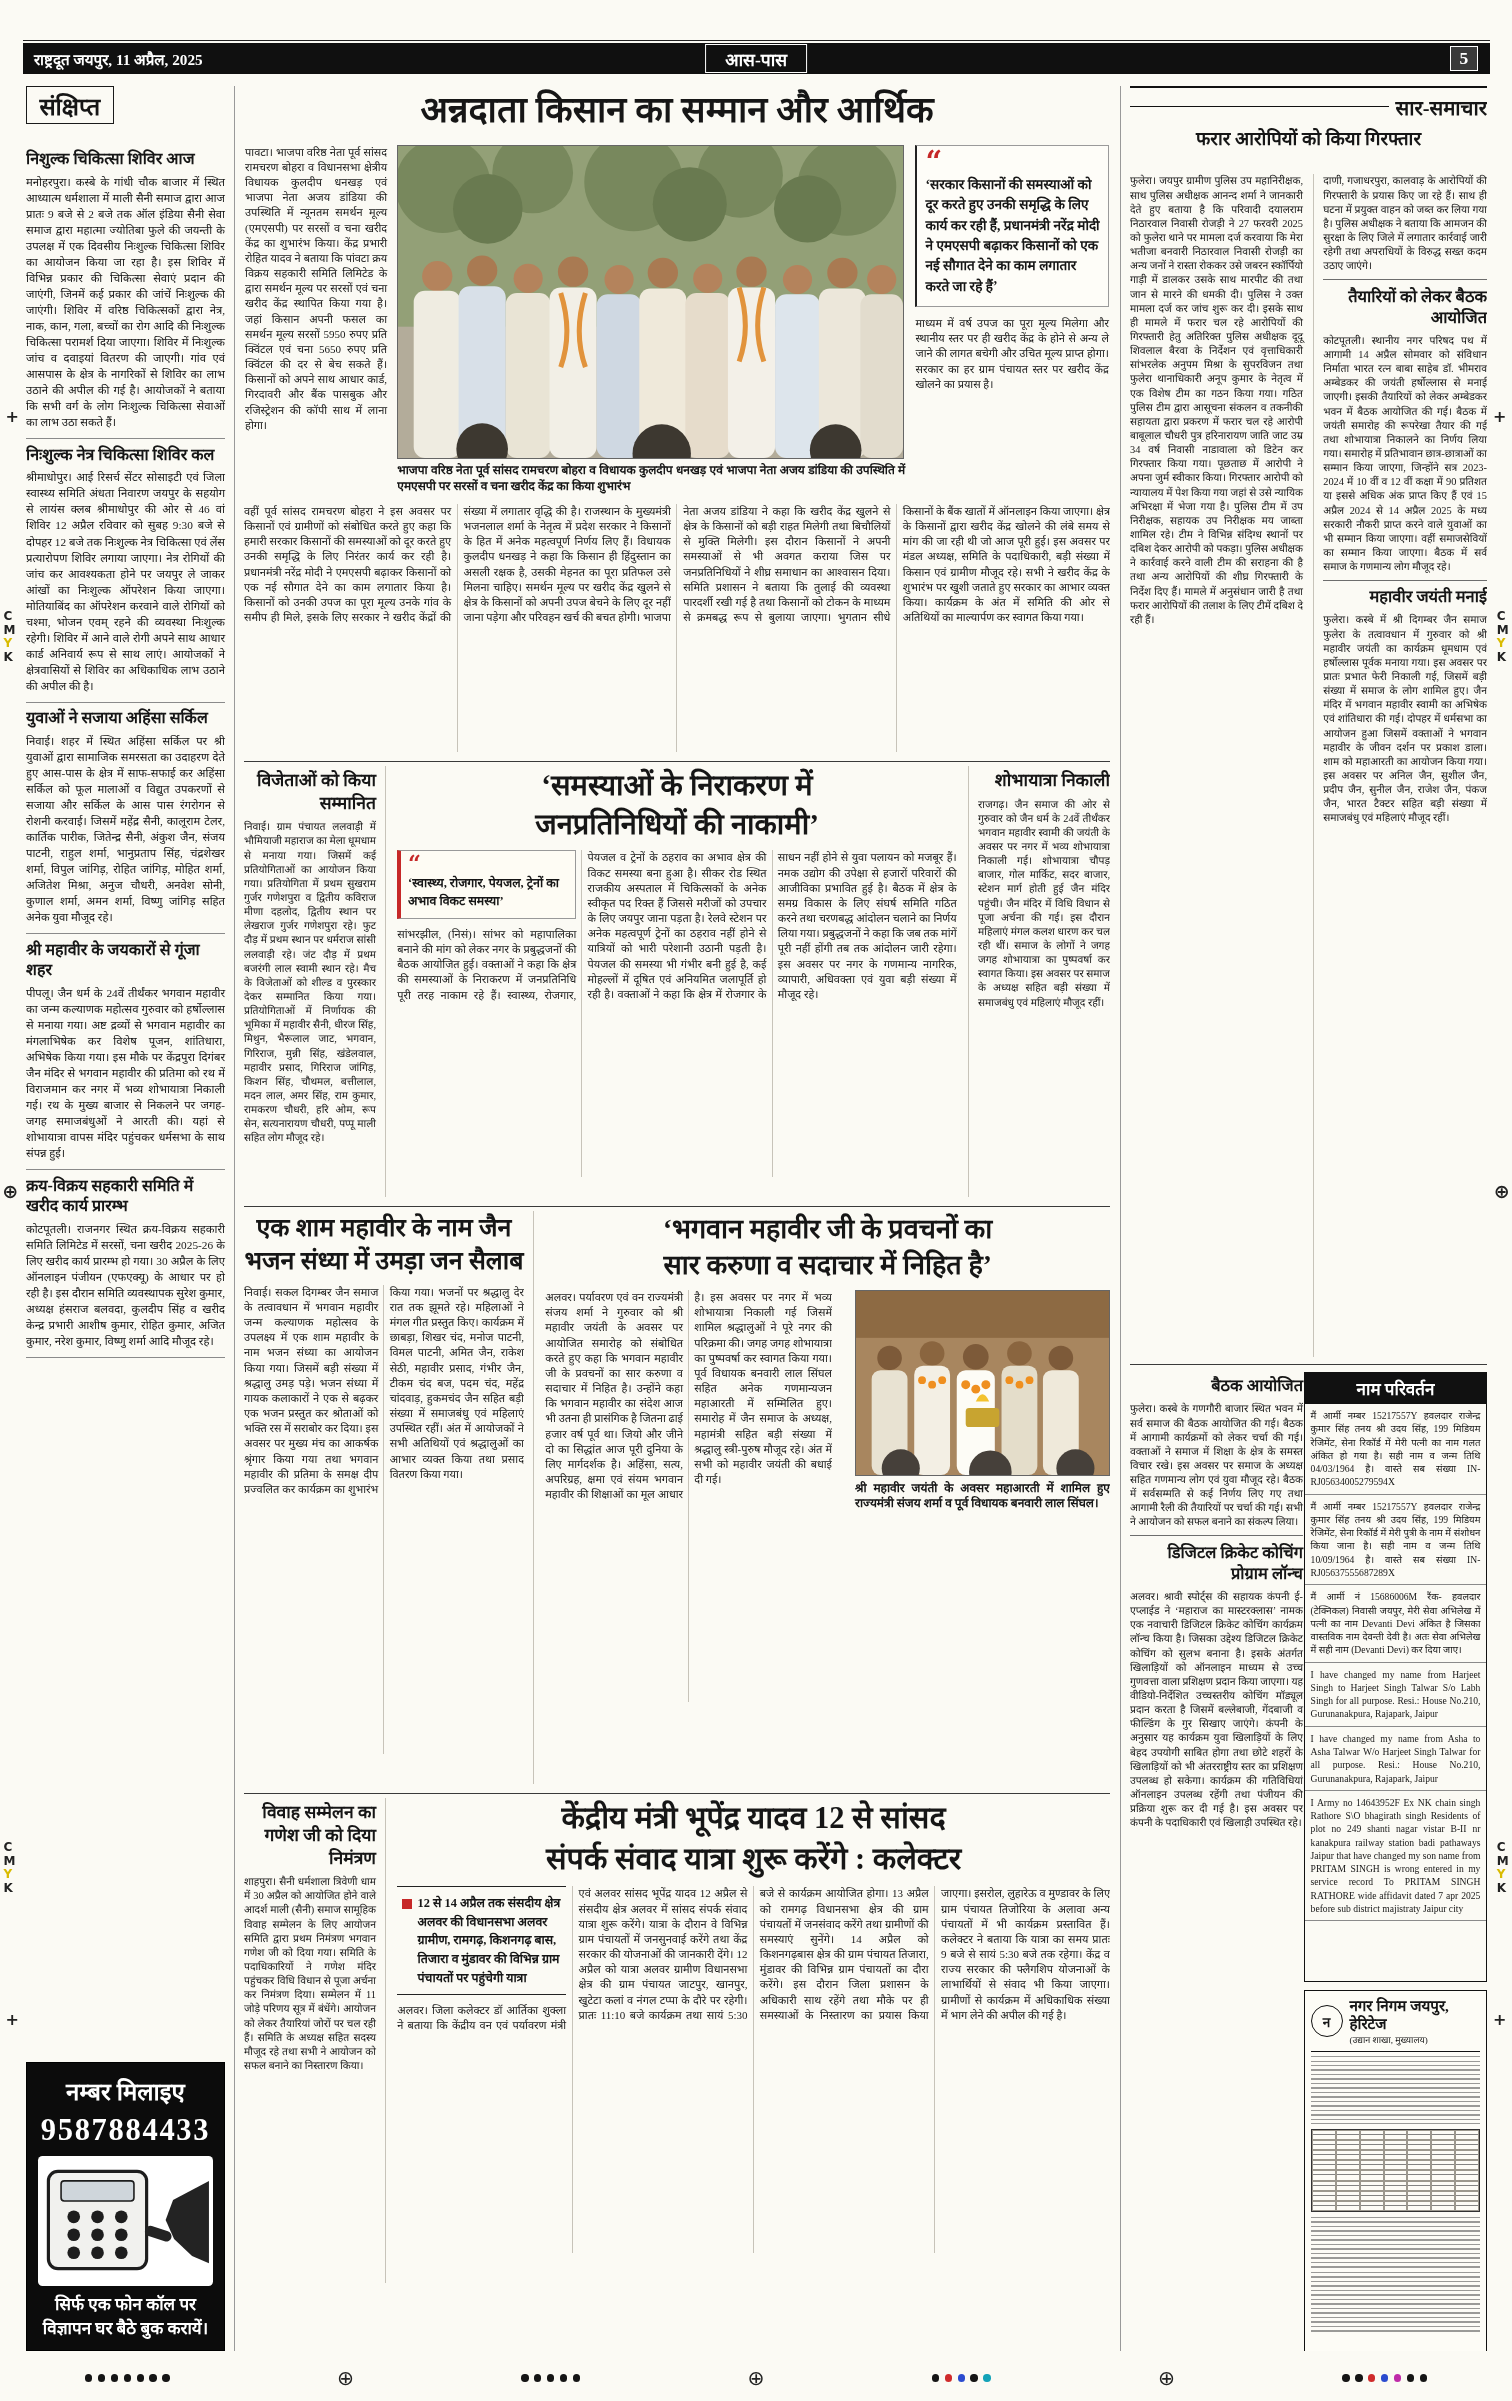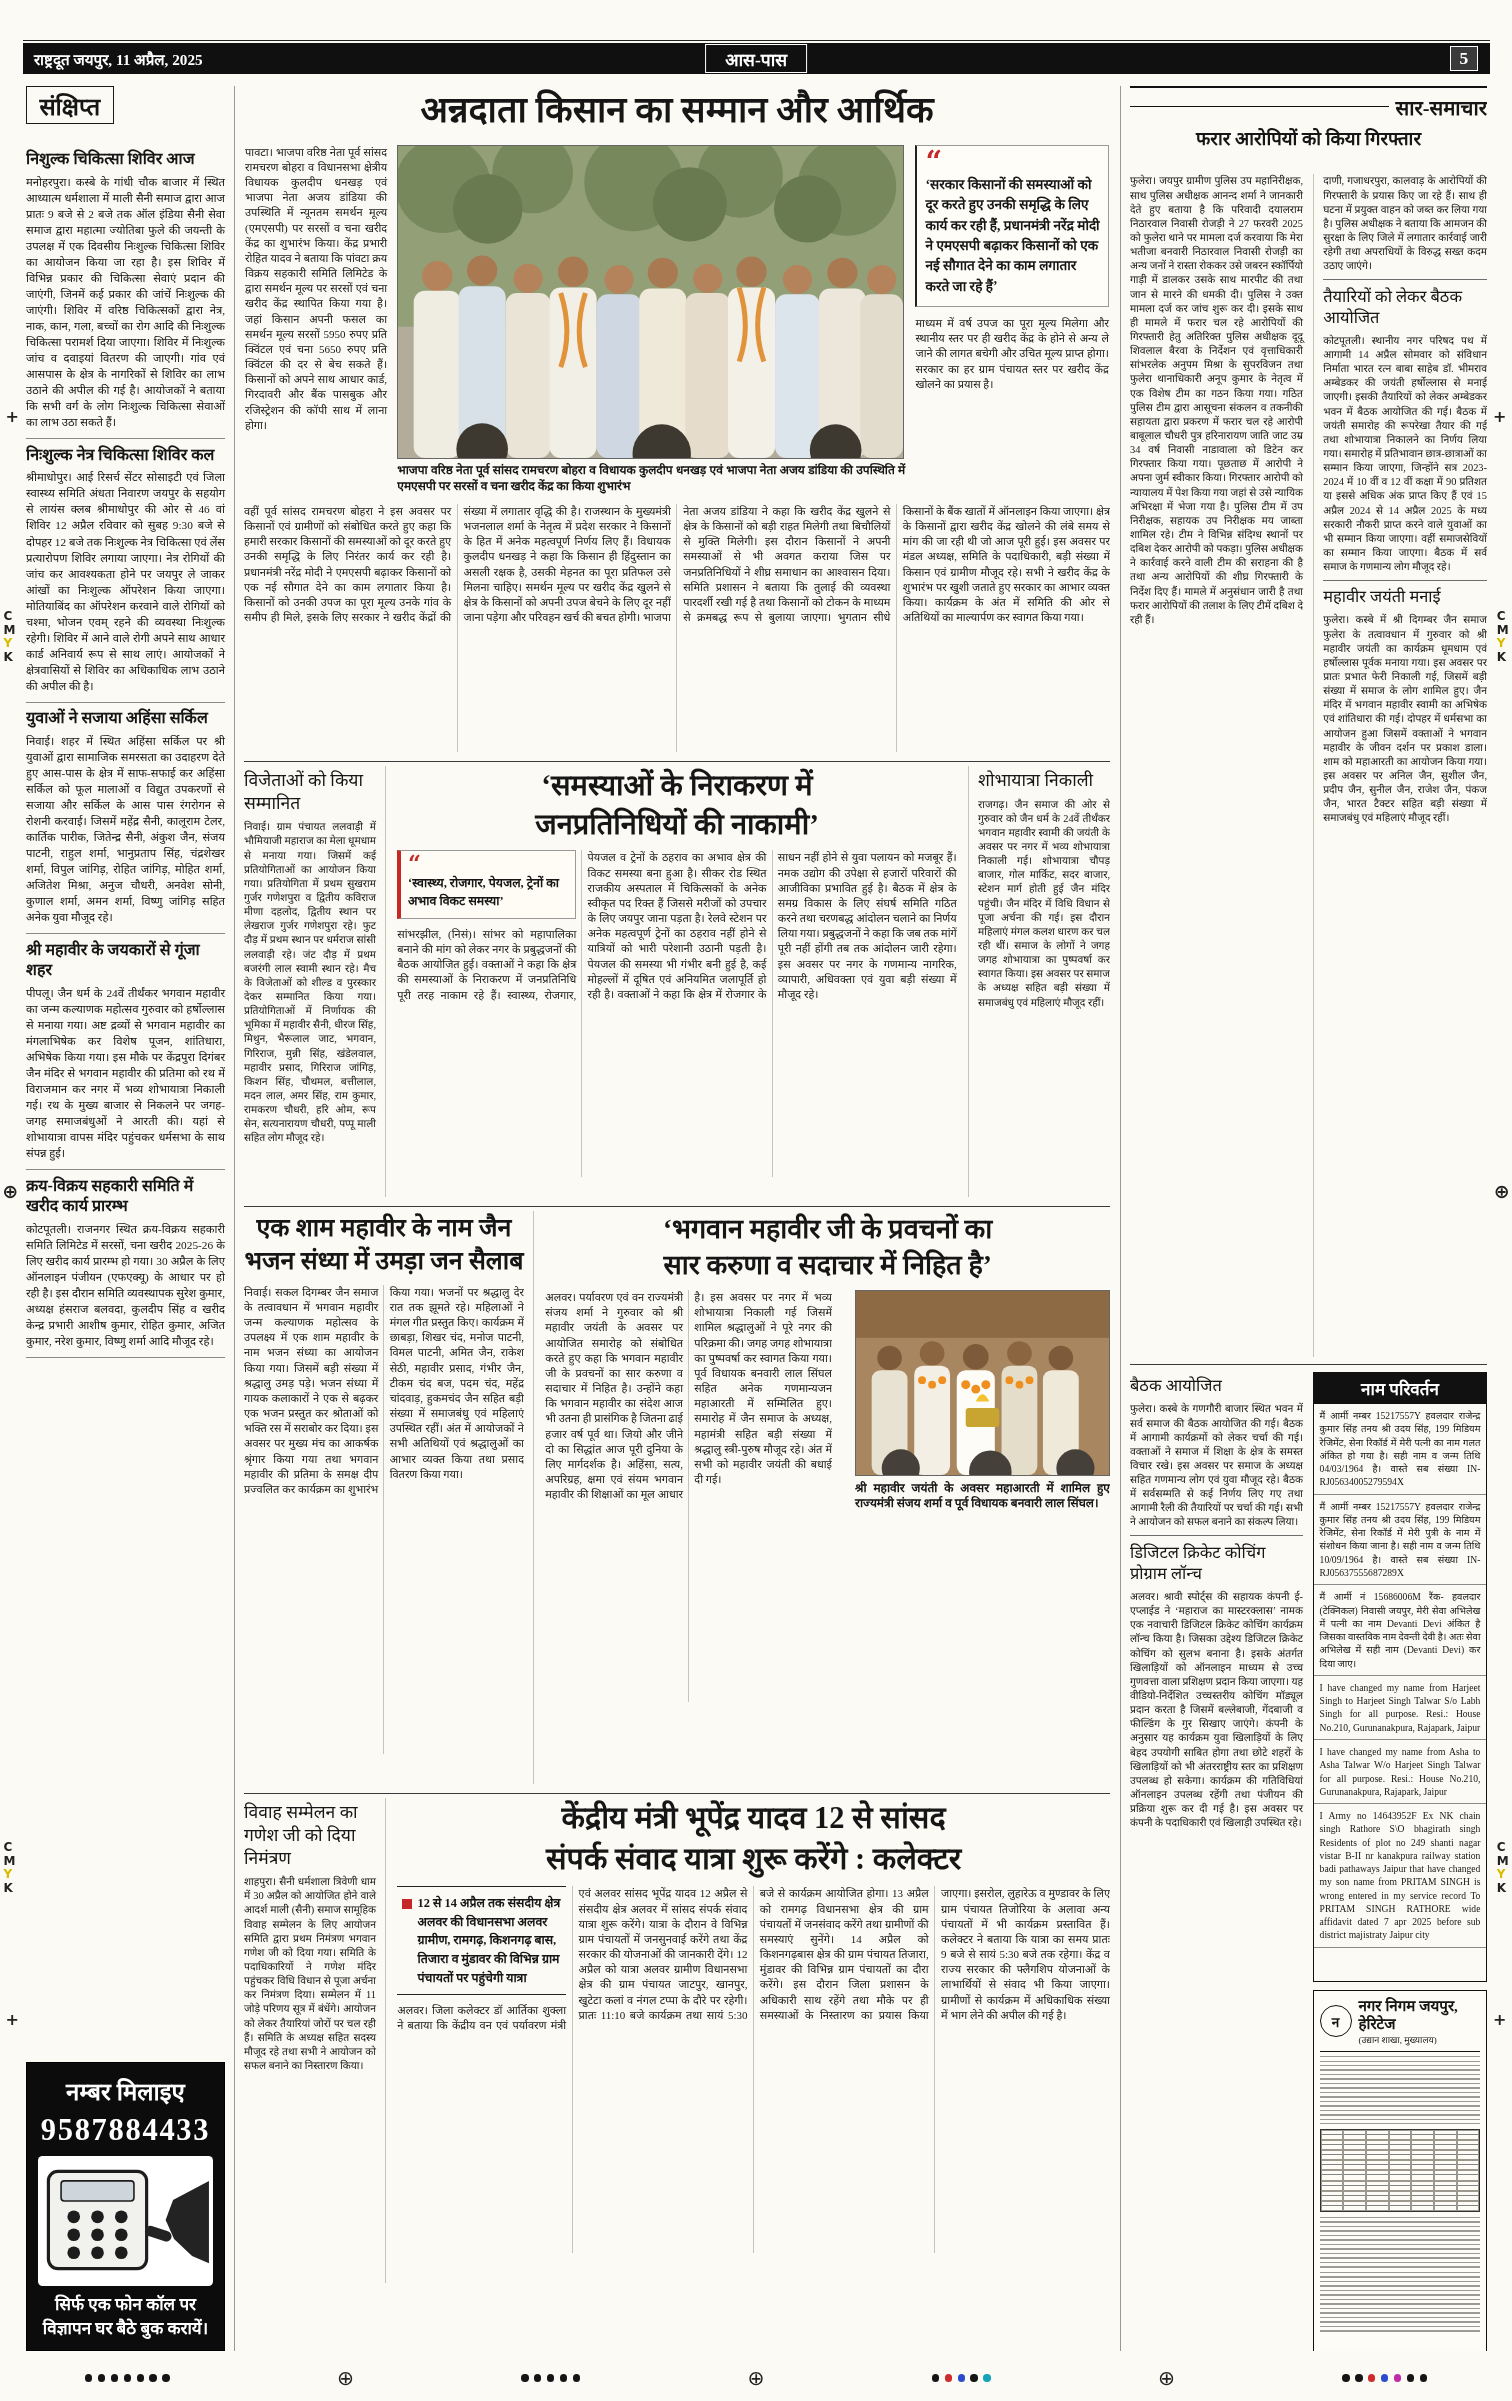--- a/index.html
+++ b/index.html
@@ -12,21 +12,21 @@
 .bar{left:22.6px;top:40px;width:1467px}
 .hairline{border-top:1.1px solid #222;margin-bottom:2.3px}
 .blackbar{background:#101010;color:#fff;height:30.5px;display:flex;align-items:center;padding:0 11.3px;position:relative}
 .bar-left{font-size:15.2px;font-weight:bold}
 .bar-center{position:absolute;left:50%;transform:translateX(-50%);border:1.1px solid #fff;padding:1.7px 19px;font-size:17.5px;font-weight:bold}
 .bar-page{margin-left:auto;border:1.1px solid #fff;padding:0.6px 9px;font-size:17.5px;font-weight:bold;background:#3a3a3a}
 
 
 .body-text{font-size:11px;line-height:1.38;text-align:justify}
 .small-text{font-size:10.4px;line-height:1.36;text-align:justify}
-.subhead{font-size:17.5px;font-weight:normal;text-align:left;line-height:1.3;margin:3.4px 0 5.6px}
+.subhead{font-size:17.5px;font-weight:bold;text-align:right;line-height:1.3;margin:3.4px 0 5.6px}
 .rule{border-top:0.6px solid #6d6d6d;margin:5.6px 0}
 
 
 .left-col{left:26px;top:86px;width:209px;height:2265px;border-right:0.6px solid #999;
   padding-right:9px;display:flex;flex-direction:column;overflow:hidden}
 .kicker-box{border:1.1px solid #1a1a1a;align-self:flex-start;padding:1.7px 12.4px;font-size:24px;font-weight:bold;margin-bottom:19px}
 .brief{padding:5.6px 0 8px;border-bottom:0.6px solid #8a8a8a}
 .brief h3{font-size:16px;line-height:1.26;font-weight:bold;margin-bottom:4.5px}
 .brief p{font-size:11.3px;line-height:1.42;text-align:justify}
 .phone-ad{margin-top:auto;background:#0c0c0c;color:#fff;padding:11.3px 8px 9px;text-align:center;
@@ -74,21 +74,21 @@
 
 
 .right-col{left:1120px;top:86px;width:367px;height:2265px;padding-left:9px;border-left:0.6px solid #999;overflow:hidden}
 .saar-head{display:flex;align-items:center;gap:6.8px;border-top:2.3px solid #111;padding:4.5px 0 3.4px;margin-bottom:3.4px}
 .saar-line{flex:1;border-top:1.7px solid #111}
 .saar-title{font-size:20.3px;font-weight:bold}
 .rc-title{font-size:18.6px;font-weight:bold;text-align:center;line-height:1.3;margin-bottom:23px}
 .rc-row{display:flex;gap:10.2px;height:1183px;overflow:hidden}
 .rc-l{width:173px;flex:none}
 .rc-r{flex:1;min-width:0;border-left:0.6px solid #c7c3b9;padding-left:9px}
-.rb-row{display:flex;gap:10px;margin-top:6.8px;border-top:1.1px solid #3a3a3a;padding-top:6.8px;height:1016px;overflow:hidden}
+.rb-row{display:flex;gap:1px;margin-top:6.8px;border-top:1.1px solid #3a3a3a;padding-top:6.8px;height:1016px;overflow:hidden}
 .rb-l{width:173px;flex:none}
 .rb-r{flex:1;min-width:0;display:flex;flex-direction:column}
 .namebox{border:1.1px solid #111;height:610px;overflow:hidden}
 .nb-head{background:#111;color:#fff;text-align:center;font-size:17px;font-weight:bold;padding:4px}
 .nb-item{font-size:9.6px;line-height:1.38;padding:5.1px 5.6px;border-bottom:0.6px solid #8a8a8a;text-align:justify}
 .nigam{border:1.7px solid #111;margin-top:8px;flex:1;padding:5.6px;display:flex;flex-direction:column;gap:4.5px;background:#fdfcf6}
 .nigam-head{display:flex;gap:6.8px;align-items:center;border-bottom:1.1px solid #111;padding-bottom:4.5px}
 .nigam-logo{width:32px;height:32px;border-radius:50%;border:1.7px solid #111;display:flex;align-items:center;justify-content:center;
   font-weight:bold;font-size:13.6px;flex:none}
 .nigam-title{font-size:15.2px;font-weight:bold;line-height:1.2}

